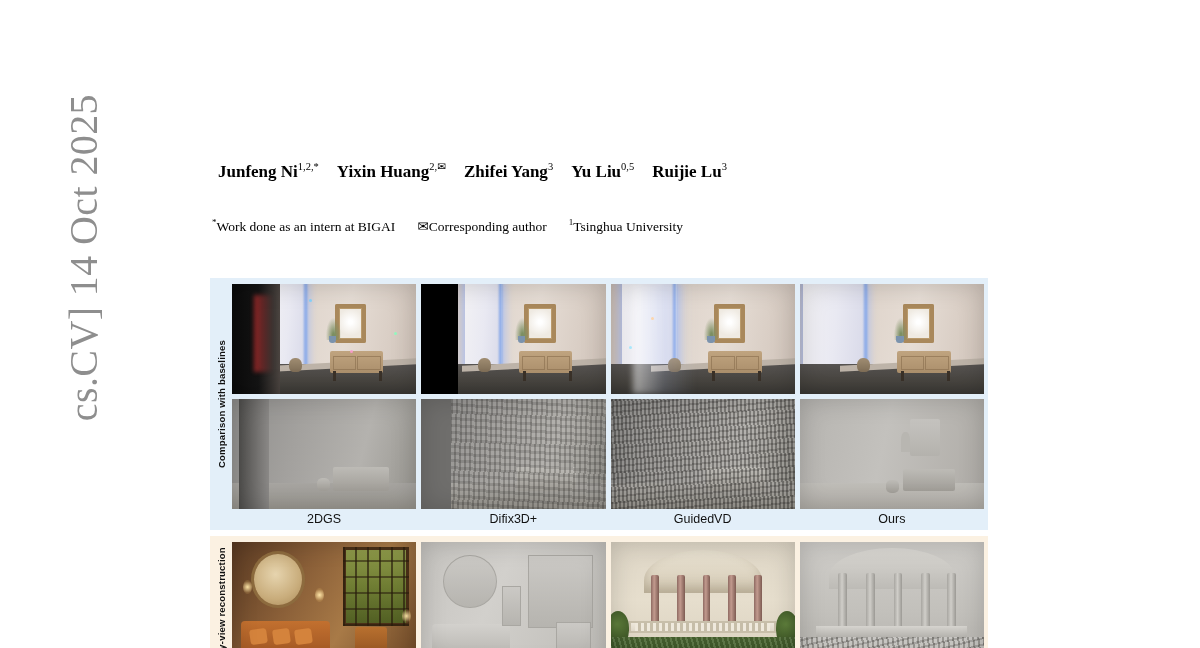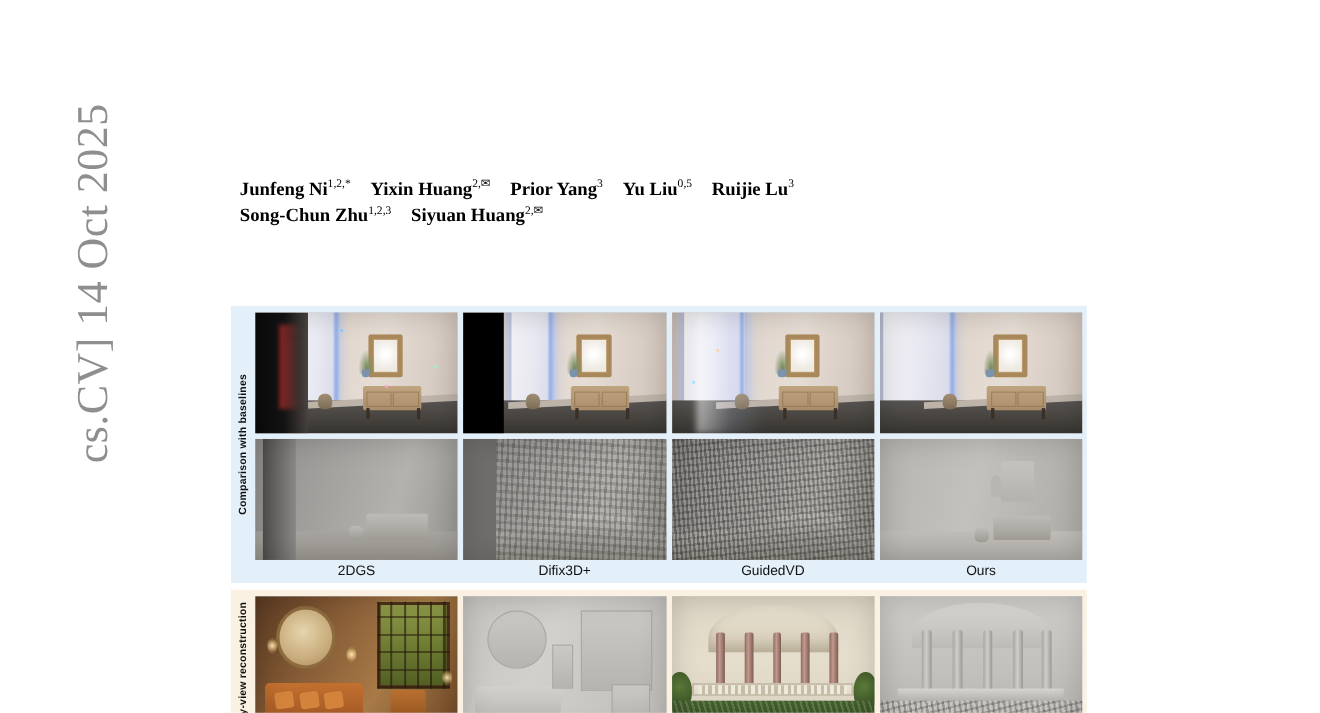--- a/index.html
+++ b/index.html
@@ -191,28 +191,26 @@
 </head>
 <body>
 
 <div class="page">
 
   <div class="arxiv-stamp">cs.CV]  14 Oct 2025</div>
 
 
   <div class="authors">
     <div>
-      <span class="au"><span>Junfeng Ni</span><sup>1,2,*</sup></span><span class="au"><span>Yixin Huang</span><sup>2,</sup><sup class="mail">✉</sup></span><span class="au"><span>Prior Yang</span><sup>3</sup></span><span class="au"><span>Yu Liu</span><sup>0,5</sup></span><span class="au"><span>Ruijie Lu</span><sup>3</sup></span>
-    </div>
-    <div>
-      <span class="au"><span>Song-Chun Zhu</span><sup>1,2,3</sup></span><span class="au"><span>Siyuan Huang</span><sup>2,</sup><sup class="mail">✉</sup></span>
+      <span class="au"><span>Junfeng Ni</span><sup>1,2,*</sup></span><span class="au"><span>Yixin Huang</span><sup>2,</sup><sup class="mail">✉</sup></span><span class="au"><span>Zhifei Yang</span><sup>3</sup></span><span class="au"><span>Yu Liu</span><sup>0,5</sup></span><span class="au"><span>Ruijie Lu</span><sup>3</sup></span>
     </div>
   </div>
 
   <div class="affils">
+    <div><sup>*</sup><span>Work done as an intern at BIGAI</span><span class="gap"></span><span>✉</span><span>Corresponding author</span><span class="gap"></span><sup>1</sup><span>Tsinghua University</span></div>
   </div>
 
   <div class="figure">
 
     <div class="block block-a">
       <div class="vlabel">
         <span>Comparison with baselines</span>
       </div>
 
       <div class="row">

